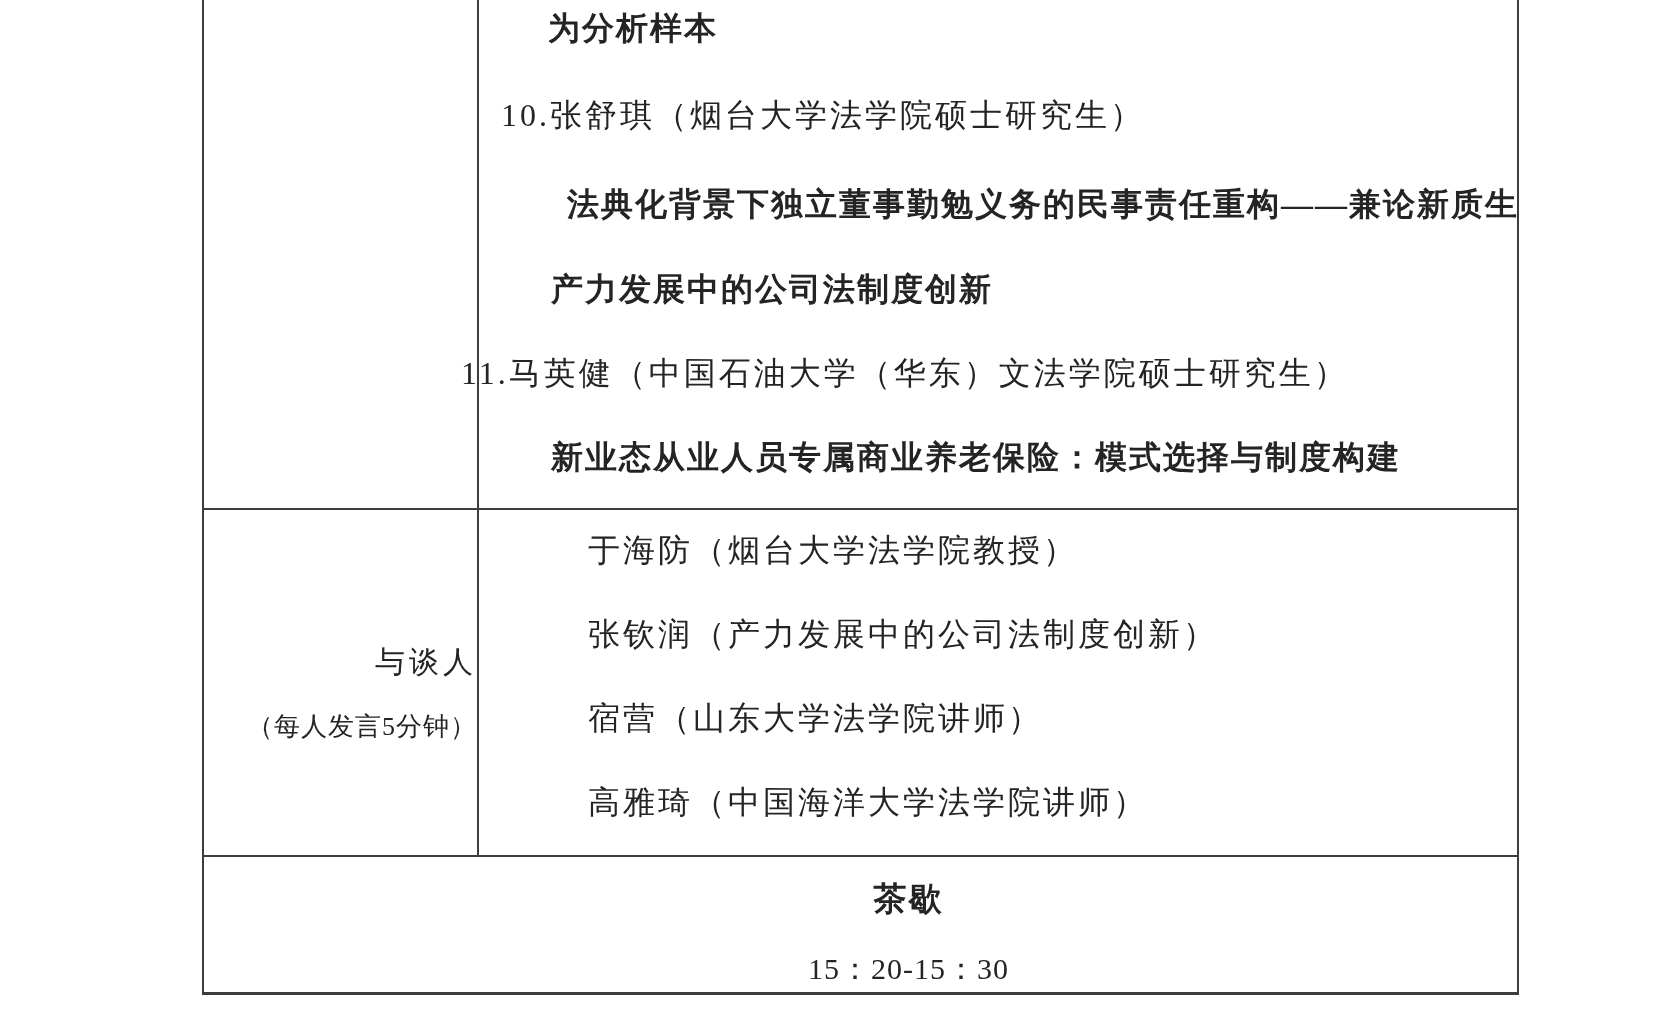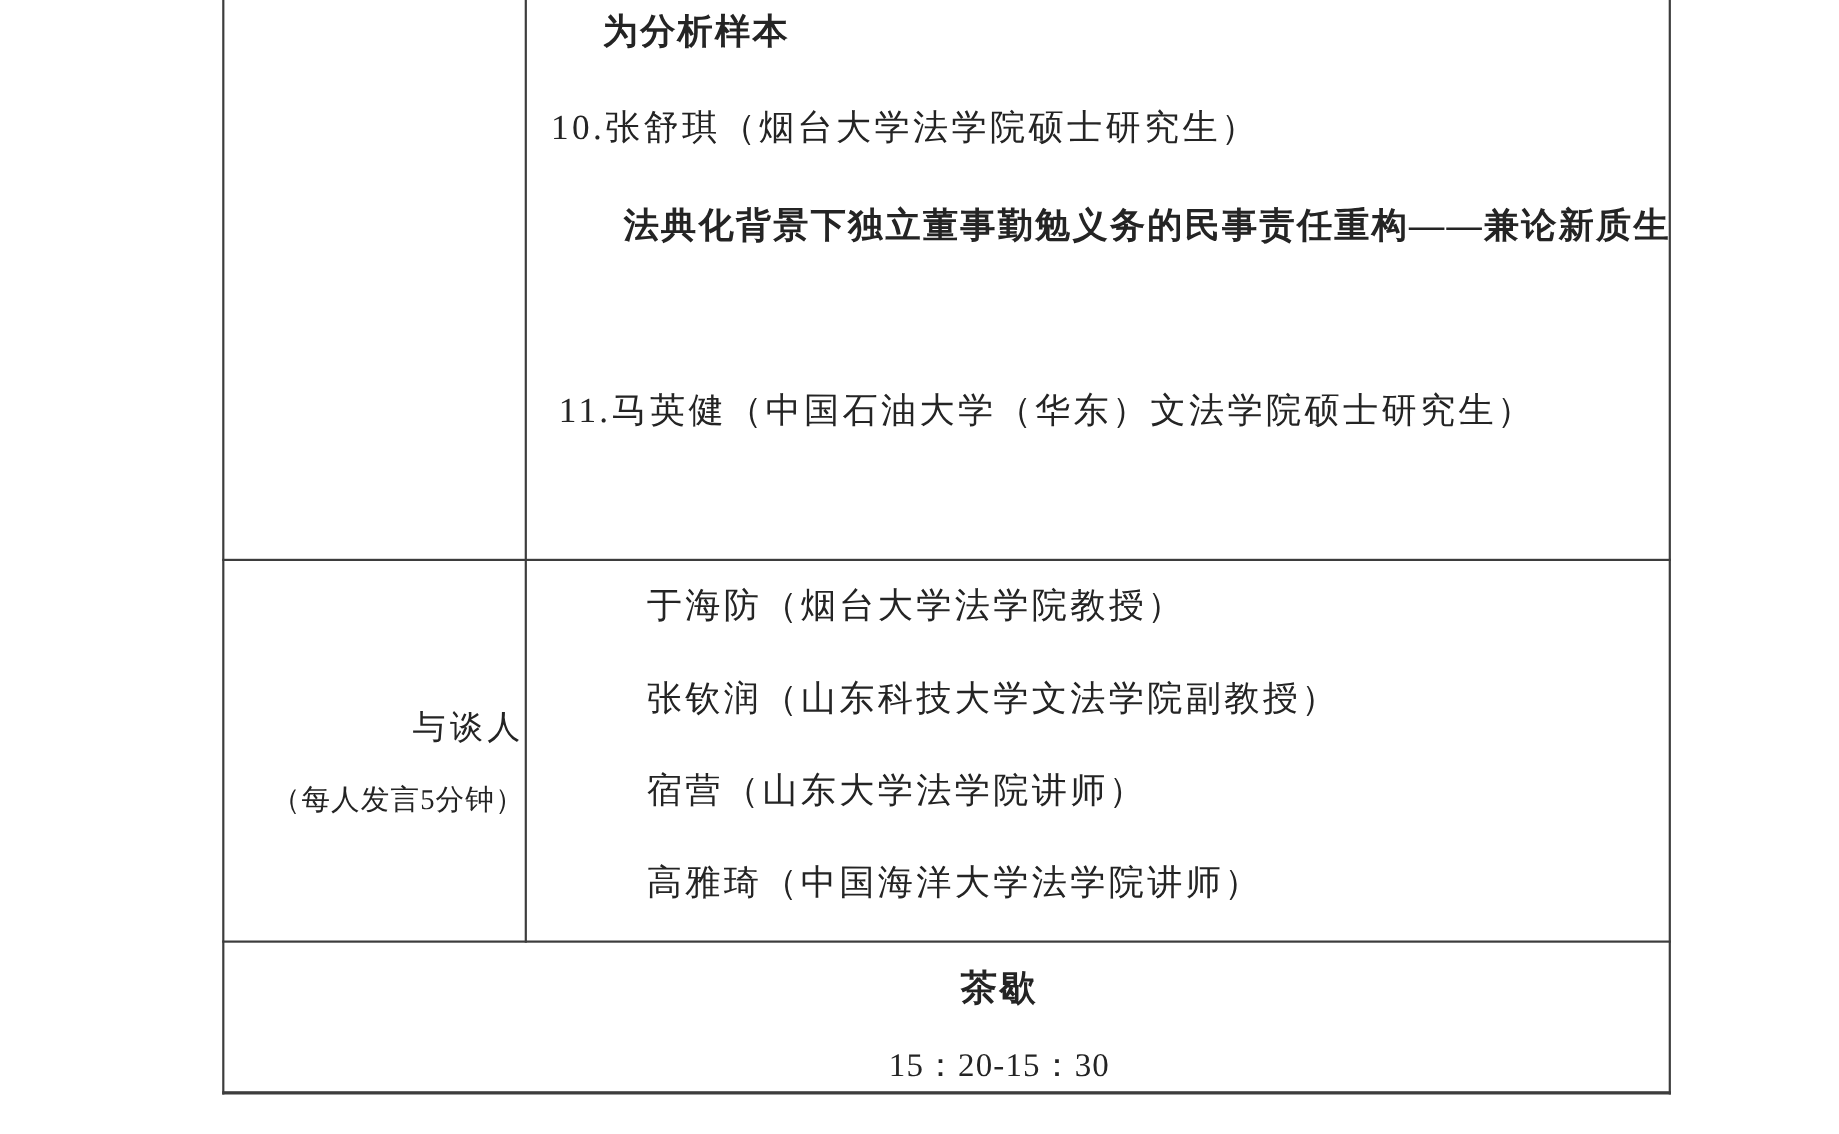--- a/index.html
+++ b/index.html
@@ -32,26 +32,28 @@
   <div class="bline" style="left:202px;top:0;width:2px;height:995px;"></div>
   <div class="bline" style="left:477px;top:0;width:2px;height:857px;"></div>
   <div class="bline" style="left:1517px;top:0;width:2px;height:995px;"></div>
   <div class="bline" style="left:202px;top:508px;width:1317px;height:2px;"></div>
   <div class="bline" style="left:202px;top:855px;width:1317px;height:2px;"></div>
   <div class="bline" style="left:202px;top:992px;width:1317px;height:3px;"></div>
 
   <div class="txt title-line" style="left:548px;top:12px;">为分析样本</div>
   <div class="txt item-line" style="left:489px;top:99px;margin-left:12px;">10.张舒琪（烟台大学法学院硕士研究生）</div>
   <div class="txt title-line" style="left:551px;top:188px;margin-left:16px;">法典化背景下独立董事勤勉义务的民事责任重构——兼论新质生</div>
-  <div class="txt item-line" style="left:508px;top:357px;">11.马英健（中国石油大学（华东）文法学院硕士研究生）</div>
+  <div class="txt title-line" style="left:551px;top:273px;">产力发展中的公司法制度创新</div>
+  <div class="txt item-line" style="left:461px;top:357px;">11.马英健（中国石油大学（华东）文法学院硕士研究生）</div>
+  <div class="txt title-line" style="left:551px;top:441px;">新业态从业人员专属商业养老保险：模式选择与制度构建</div>
 
   <div class="label-wrap txt role-label" style="top:647px;">与谈人</div>
   <div class="label-wrap txt role-note" style="top:714px;">（每人发言5分钟）</div>
 
   <div class="txt name-line" style="left:588px;top:534px;">于海防（烟台大学法学院教授）</div>
-  <div class="txt name-line" style="left:588px;top:618px;">张钦润（山东科技大学文法学院副教授）</div>
+  <div class="txt name-line" style="left:588px;top:618px;">张钦润（产力发展中的公司法制度创新）</div>
   <div class="txt name-line" style="left:588px;top:702px;">宿营（山东大学法学院讲师）</div>
   <div class="txt name-line" style="left:588px;top:786px;">高雅琦（中国海洋大学法学院讲师）</div>
 
   <div class="full-wrap txt break-title" style="top:883px;">茶歇</div>
   <div class="full-wrap txt break-time" style="top:954px;">15：20-15：30</div>
 
 </div>
 
 </body></html>

